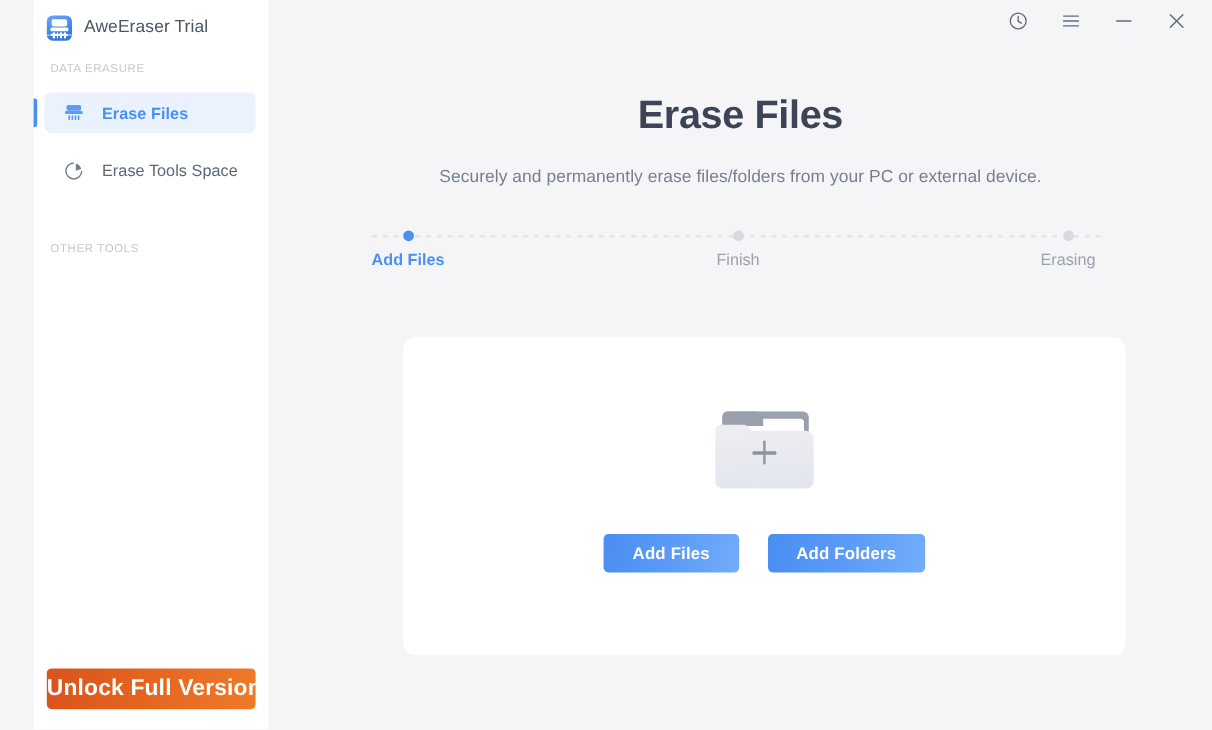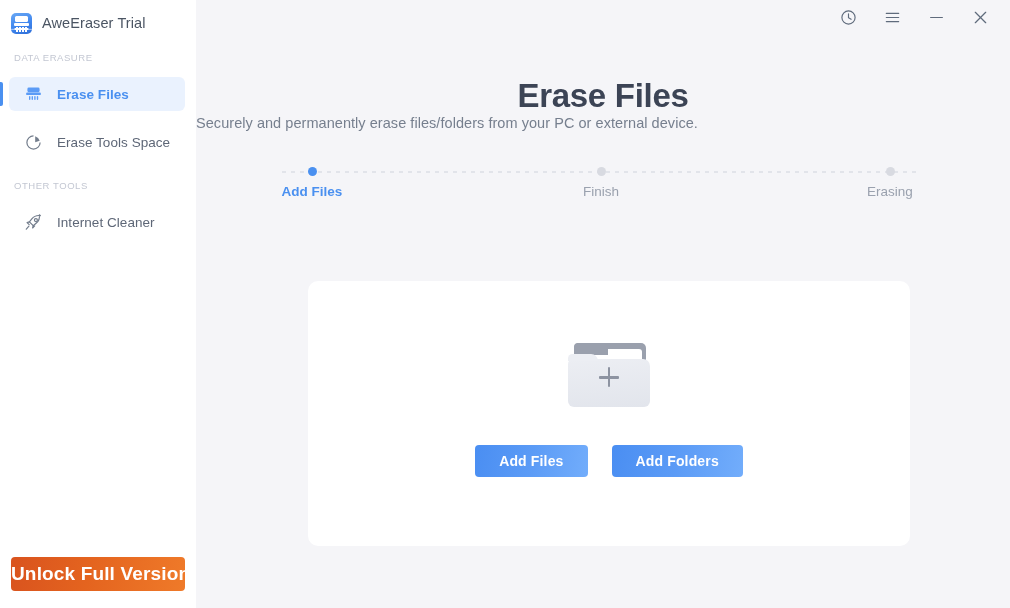--- a/index.html
+++ b/index.html
@@ -15,20 +15,21 @@
     background: #f5f5f8;
     color: #5a6372;
     -webkit-font-smoothing: antialiased;
   }
 
   .app {
     position: relative;
     width: 1010px;
     height: 608px;
     display: flex;
+    padding-left: 28px;
   }
 
   
   .sidebar {
     position: relative;
     width: 196px;
     height: 608px;
     background: #ffffff;
     flex: 0 0 196px;
     display: flex;
@@ -97,21 +98,21 @@
   .section-label {
     font-size: 9.5px;
     letter-spacing: 0.55px;
     color: #c3c7d2;
     padding-left: 14px;
     margin-top: 8px;
     margin-bottom: 7px;
     text-transform: uppercase;
     white-space: nowrap;
   }
-  .section-label.other { margin-top: 14px; }
+  .section-label.other { margin-top: 36px; }
 
   .nav-item {
     position: relative;
     display: flex;
     align-items: center;
     height: 34px;
     margin: 7px 11px 7px 9px;
     padding-left: 15px;
     border-radius: 6px;
     cursor: pointer;
@@ -199,23 +200,24 @@
   .page-title {
     text-align: center;
     font-size: 33px;
     font-weight: bold;
     color: #3c4455;
     letter-spacing: -0.3px;
     margin-top: 77px;
   }
 
   .page-subtitle {
-    text-align: left;
+    text-align: center;
     font-size: 14.5px;
     color: #767f8e;
+    margin-top: 25px;
     letter-spacing: 0.05px;
   }
 
   
   .stepper {
     position: relative;
     margin: 34px 60px 0 56px;
     height: 42px;
   }
   .step-track {
@@ -396,32 +398,20 @@
           <path d="M9.5 2.9 a6.6 6.6 0 1 0 6.6 6.6"></path>
           <path d="M11.2 3.3 a6.6 6.6 0 0 1 4.5 4.5 L11.2 9.2 Z" fill="#737d8c" stroke="none"></path>
         </svg>
       </span>
       <span class="nav-label">Erase Tools Space</span>
     </div>
 
     <div class="section-label other">OTHER TOOLS</div>
 
 
-    <div class="nav-item">
-      <span class="nav-icon">
-        <svg width="19" height="19" viewBox="0 0 19 19" fill="none" stroke="#737d8c" stroke-width="1.2" stroke-linecap="round" stroke-linejoin="round">
-          <path d="M16.4 2.6 c-3.6-0.5-6.6 0.8-8.6 3.3 l-2.4 3 3.8 3.8 2.9-2.4 c2.5-2 3.8-4.9 3.3-8.5 Z"></path>
-          <path d="M5.4 8.9 L3.1 9.6 l2.1 2.1"></path>
-          <path d="M9.2 12.7 l-0.6 2.3 2.1-2.1"></path>
-          <path d="M4.9 13.2 L2.3 16.2"></path>
-          <circle cx="11.9" cy="7.1" r="1.5"></circle>
-        </svg>
-      </span>
-      <span class="nav-label">Internet Cleaner</span>
-    </div>
 
 
     <div class="sidebar-spacer"></div>
 
     <button class="unlock-btn">Unlock Full Version</button>
   </aside>
 
   <section class="main">
 
     <div class="titlebar">

